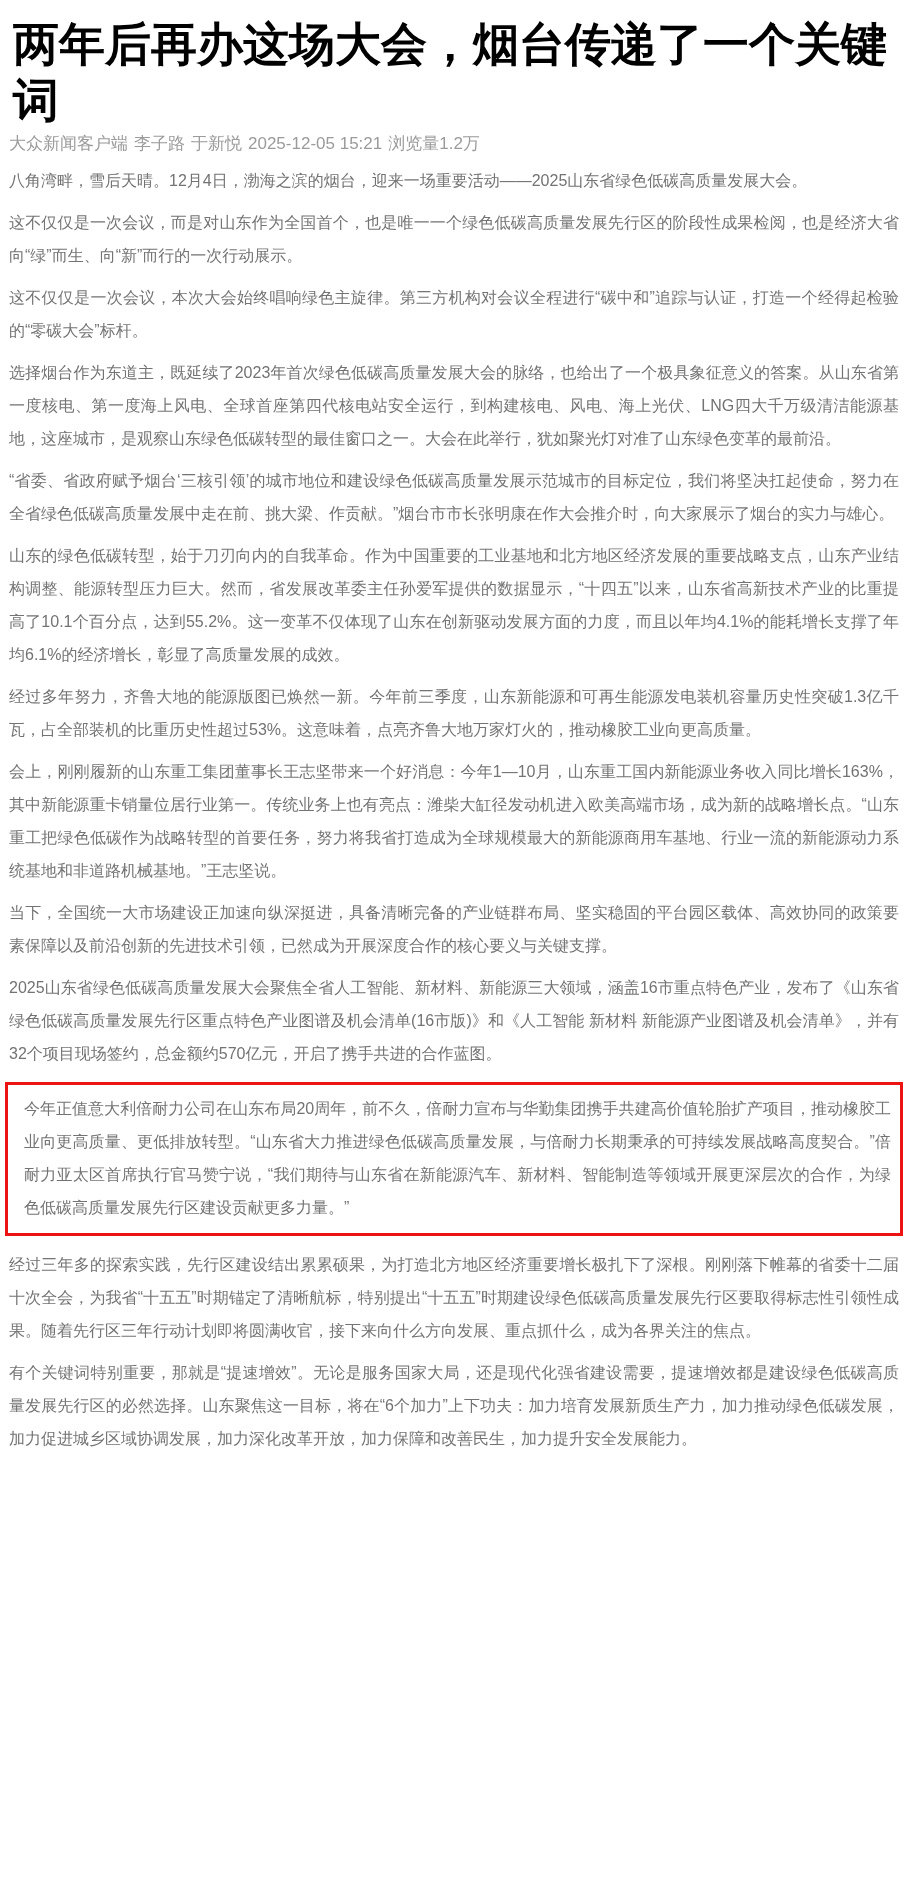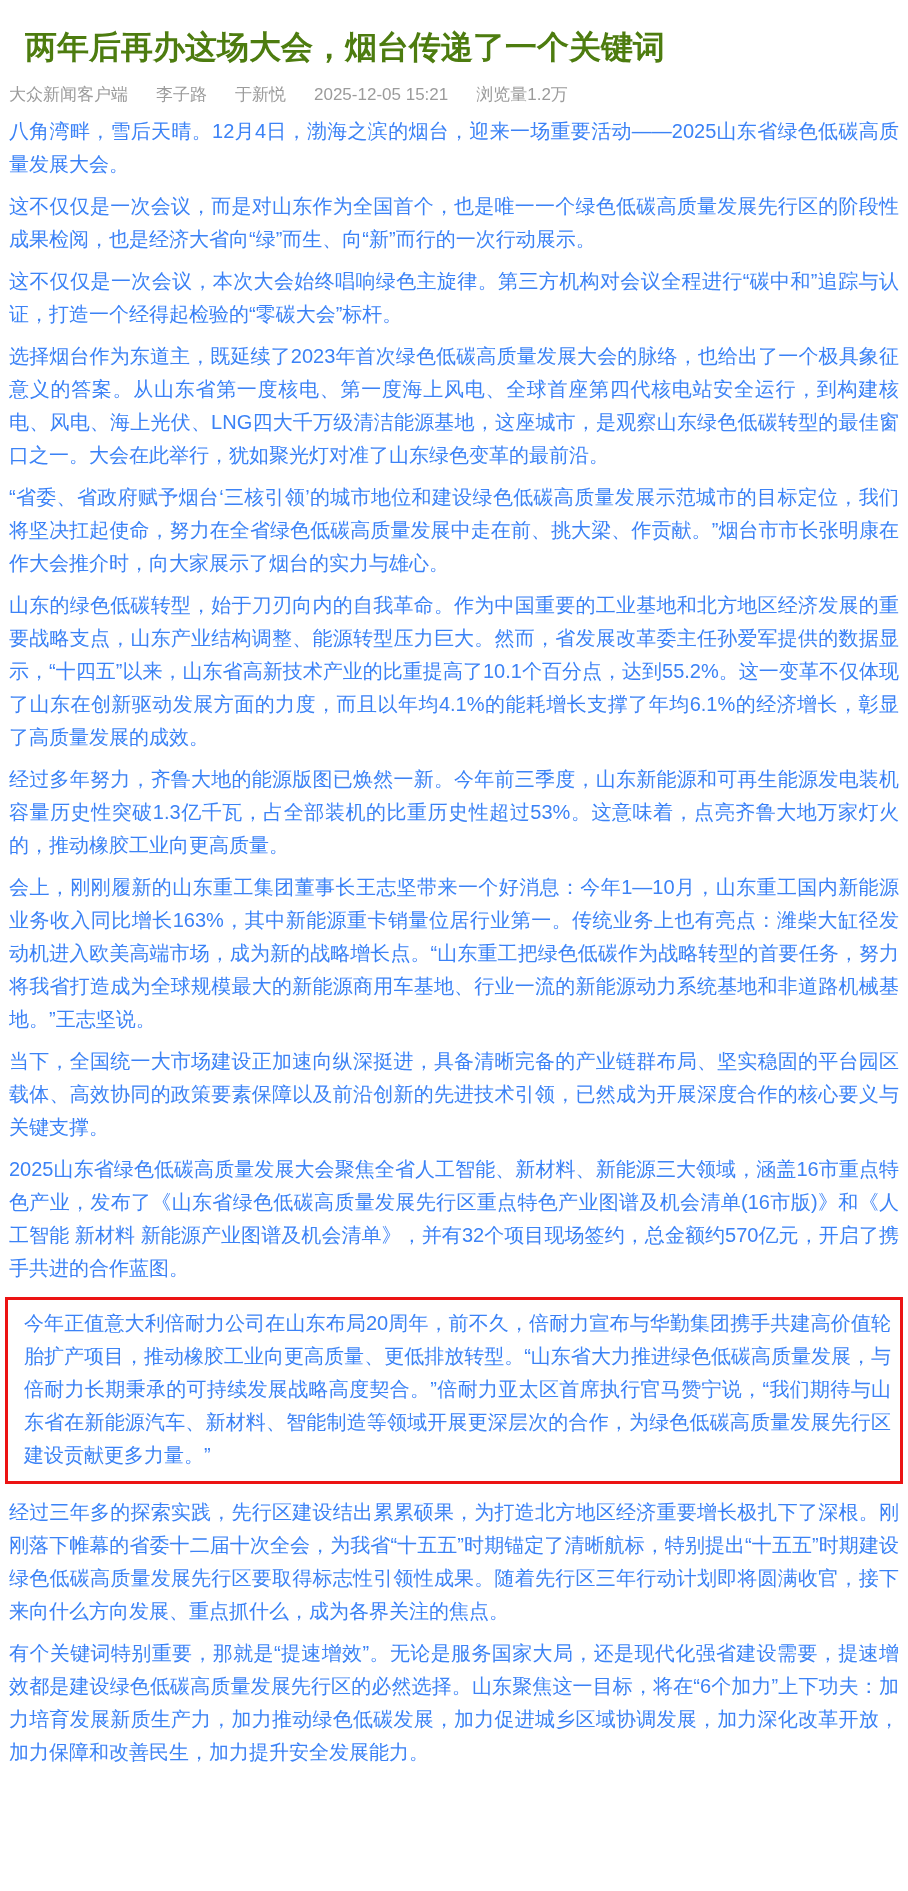--- a/index.html
+++ b/index.html
@@ -10,43 +10,43 @@
   body {
     width: 908px;
     height: 1891px;
     overflow: hidden;
     font-family: "Liberation Sans", "DejaVu Sans", sans-serif;
   }
   .article {
     padding: 12px 9px 0 9px;
   }
   .article-title {
-    font-size: 32px;
+    font-size: 46px;
     line-height: 1.22;
     font-weight: 700;
-    color: #4d7c0f;
-    margin: 16px;
+    color: #000000;
+    margin: 4px;
     letter-spacing: 0;
   }
   .byline {
-    margin-top: 16px;
+    margin-top: 4px;
     display: flex;
     align-items: center;
-    gap: 28px;
+    gap: 6px;
     font-size: 17px;
     color: #9b9b9b;
     white-space: nowrap;
   }
   .article-body {
     margin-top: 6px;
   }
   .article-body p {
-    font-size: 20px;
+    font-size: 16px;
     line-height: 33px;
-    color: #3b82f6;
+    color: #737373;
     text-align: justify;
     margin: 9px 0 9px 0;
     letter-spacing: 0;
   }
   .highlight-box {
     border: 3px solid #ec1313;
     margin: 12px -4px 12px -4px;
     padding: 7px 9px 9px 16px;
   }
   .highlight-box p {

